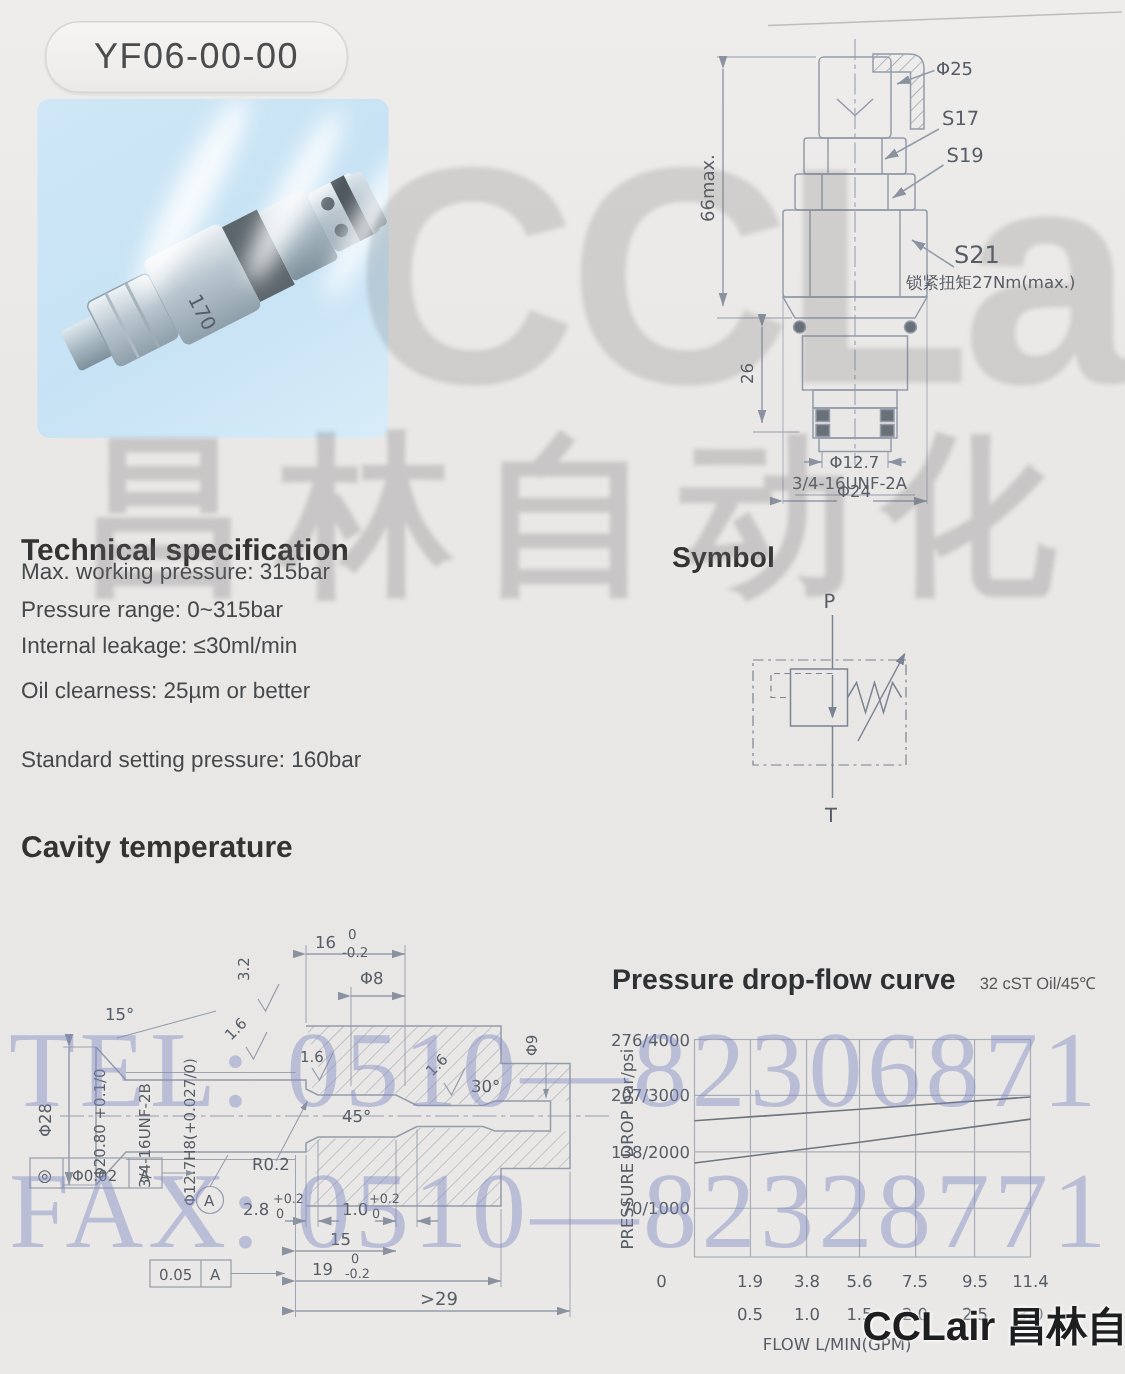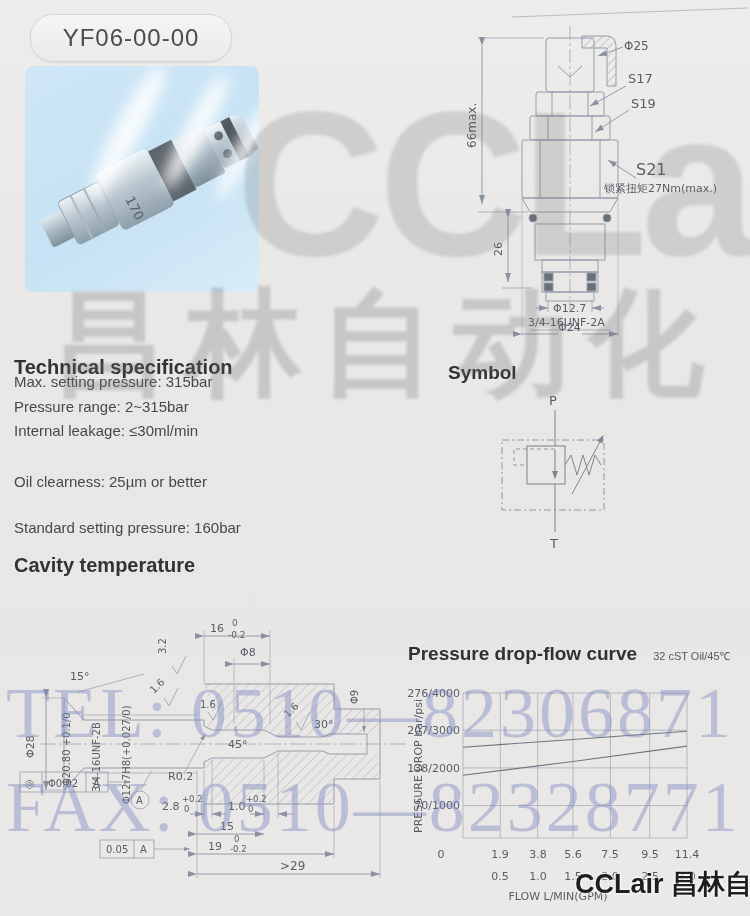--- a/index.html
+++ b/index.html
@@ -26,21 +26,21 @@
   .streak{position:absolute; background:rgba(255,255,255,0.85); filter:blur(7px); border-radius:50%;}
   
   .h-spec{position:absolute; left:14px; top:356px; font-size:20px; font-weight:bold; color:#333;}
   .h-symbol{position:absolute; left:448px; top:362px; font-size:19px; font-weight:bold; color:#333;}
   .h-cavity{position:absolute; left:14px; top:554px; font-size:20px; font-weight:bold; color:#333;}
   .h-chart{position:absolute; left:408px; top:643px; font-size:19px; font-weight:bold; color:#2f3234; white-space:nowrap;}
   .h-chart .cond{font-size:11px; font-weight:normal; color:#55585b; margin-left:16px;}
   
   .spec{position:absolute; left:14px; top:370px; width:360px; font-size:15px; color:#46494c; line-height:24.5px;}
   .spec p{margin:0;}
-  .spec .gap1{margin-top:26px;}
+  .spec .gap1{margin-top:5px;}
   .spec .gap2{margin-top:22px;}
   
   svg text{font-family:"DejaVu Sans", sans-serif; fill:#565d66;}
   .drw{position:absolute;}
   .outline-svg{left:440px; top:20px;}
   .symbol-svg{left:452px; top:392px;}
   .cavity-svg{left:12px; top:594px;}
   .chart-svg{left:408px; top:678px;}
   
   .wm{position:absolute; pointer-events:none; white-space:nowrap;}
@@ -347,22 +347,22 @@
     <text x="130" y="202" font-size="11" text-anchor="middle">1.0</text>
     <text x="165" y="202" font-size="11" text-anchor="middle">1.5</text>
     <text x="202" y="202" font-size="11" text-anchor="middle">2.0</text>
     <text x="242" y="202" font-size="11" text-anchor="middle">2.5</text>
     <text x="279" y="202" font-size="11" text-anchor="middle">3.0</text>
     <text x="150" y="222" font-size="11" text-anchor="middle">FLOW L/MIN(GPM)</text>
   </svg>
 
   <div class="h-spec">Technical specification</div>
   <div class="spec">
-    <p>Max. setting pressure: 315bar</p>
-    <p>Pressure range: 2~315bar</p>
+    <p>Max. working pressure: 315bar</p>
+    <p>Pressure range: 0~315bar</p>
     <p>Internal leakage: ≤30ml/min</p>
     <p class="gap1">Oil clearness: 25µm or better</p>
     <p class="gap2">Standard setting pressure: 160bar</p>
   </div>
   <div class="h-symbol">Symbol</div>
   <div class="h-cavity">Cavity temperature</div>
   <div class="h-chart">
     <span>Pressure drop-flow curve</span><span class="cond">32 cST Oil/45℃</span>
   </div>
 

